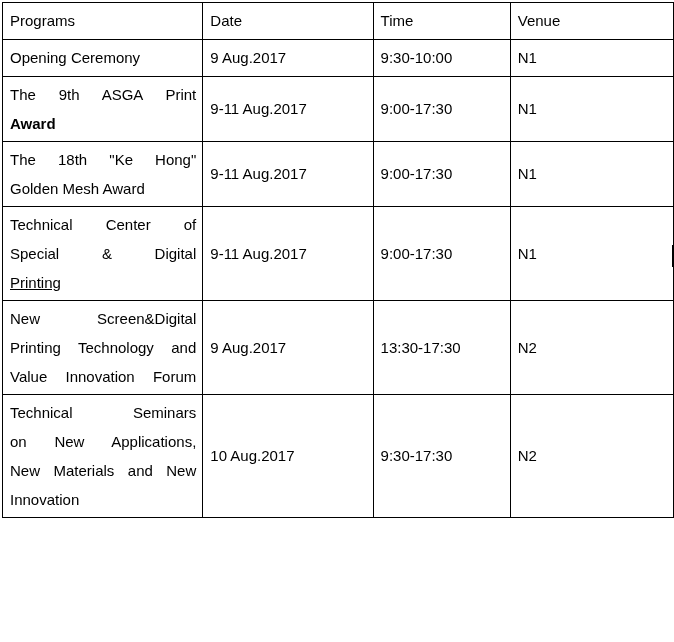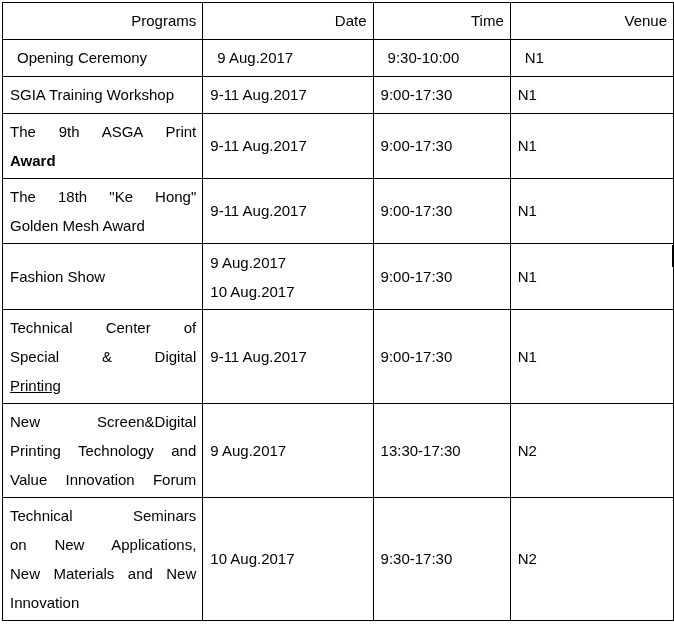--- a/index.html
+++ b/index.html
@@ -46,37 +46,37 @@
   .cell {
     padding: 3px 6px 3px 7px;
     box-sizing: border-box;
   }
   .cell.just {
     text-align: justify;
     text-align-last: justify;
     text-justify: inter-word;
   }
   .head .cell {
-    text-align: right;
+    text-align: left;
   }
   td.prog {
     font-size: 15px;
   }
   td.plain .cell {
     text-align: left;
   }
   .two-line {
     line-height: 29px;
   }
   .two-line div {
     white-space: nowrap;
   }
   
   tr.r-head td, tr.r-head th { height: 33px; }
-  tr.r1 td { height: 34px; padding-left: 7px; }
+  tr.r1 td { height: 34px; }
   tr.r2 td { height: 34px; }
   tr.r3 td { height: 62px; }
   tr.r4 td { height: 62px; }
   tr.r5 td { height: 65px; }
   tr.r6 td { height: 93px; }
   tr.r7 td { height: 93px; }
   tr.r8 td { height: 120px; }
 
   .mark-right {
     position: absolute;
@@ -129,38 +129,20 @@
           </div>
         </td>
         <td class="plain">
           <div class="cell">9:30-10:00</div>
         </td>
         <td class="plain">
           <div class="cell">N1</div>
         </td>
       </tr>
 
-      <tr class="r2">
-        <td class="prog plain">
-          <div class="cell">
-            <div>SGIA Training Workshop</div>
-          </div>
-        </td>
-        <td class="plain">
-          <div class="cell">
-            <div>9-11 Aug.2017</div>
-          </div>
-        </td>
-        <td class="plain">
-          <div class="cell">9:00-17:30</div>
-        </td>
-        <td class="plain">
-          <div class="cell">N1</div>
-        </td>
-      </tr>
 
       <tr class="r3">
         <td class="prog">
           <div class="cell just two-line">
             <div><span>The 9th ASGA Print</span></div>
             <div style="text-align-last:left;font-weight:bold;"><span>Award</span></div>
           </div>
         </td>
         <td class="plain">
           <div class="cell">
@@ -188,39 +170,20 @@
           </div>
         </td>
         <td class="plain">
           <div class="cell">9:00-17:30</div>
         </td>
         <td class="plain">
           <div class="cell">N1</div>
         </td>
       </tr>
 
-      <tr class="r5">
-        <td class="prog plain">
-          <div class="cell">
-            <div>Fashion Show</div>
-          </div>
-        </td>
-        <td class="plain">
-          <div class="cell two-line">
-            <div>9 Aug.2017</div>
-            <div>10 Aug.2017</div>
-          </div>
-        </td>
-        <td class="plain">
-          <div class="cell">9:00-17:30</div>
-        </td>
-        <td class="plain">
-          <div class="cell">N1</div>
-        </td>
-      </tr>
 
       <tr class="r6">
         <td class="prog">
           <div class="cell just two-line">
             <div><span>Technical Center of</span></div>
             <div><span>Special &amp; Digital</span></div>
             <div style="text-align-last:left;text-decoration:underline;"><span>Printing</span></div>
           </div>
         </td>
         <td class="plain">

